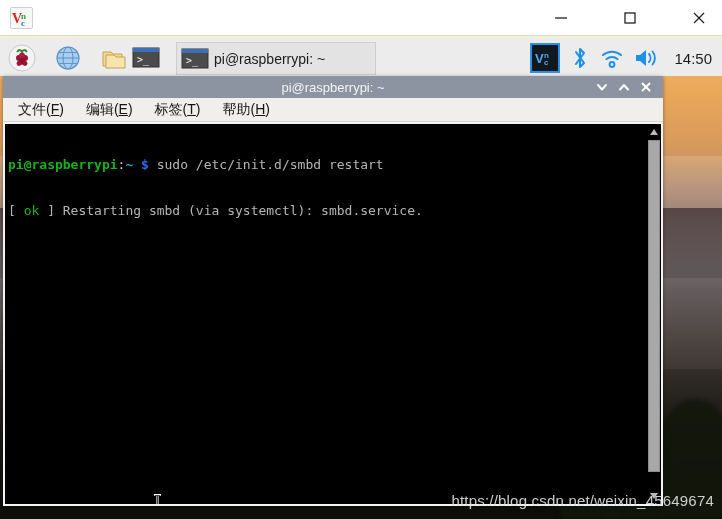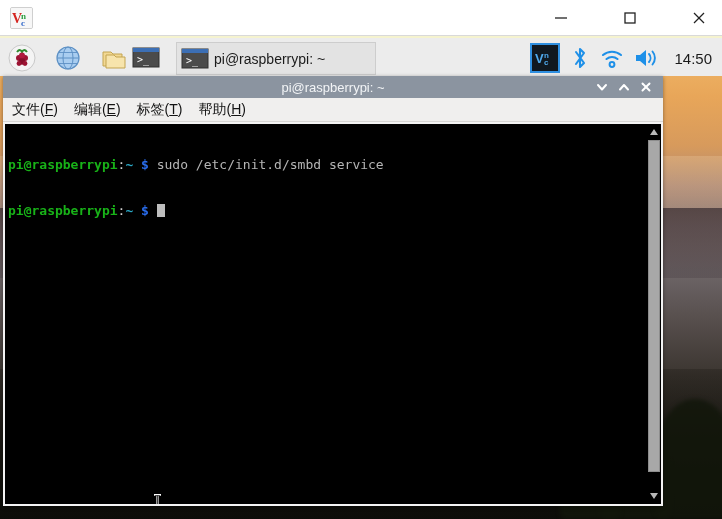--- a/index.html
+++ b/index.html
@@ -143,21 +143,21 @@
     width:22px;height:22px;display:flex;align-items:center;justify-content:center;cursor:default;
   }
   .term-menubar{
     height:24px;width:100%;background:#f0efee;
     border-bottom:1px solid #d8d6d4;
     display:flex;align-items:center;box-sizing:border-box;
   }
   .menu-item{
     font-size:14px;color:#141414;padding:0 7px;margin-left:2px;white-space:nowrap;cursor:default;
   }
-  .menu-item .mn{ text-decoration:none; }
+  .menu-item .mn{ text-decoration:none;margin-left:6px; }
   .menu-item .acc{ text-decoration:underline; }
 
   .term-body{
     position:relative;
     width:100%;height:calc(430px - 22px - 24px);
     background:#000000;
     border:2px solid #f4f4f4;
     box-sizing:border-box;
     overflow:hidden;
   }
@@ -374,22 +374,22 @@
 
       <div class="term-menubar">
         <div class="menu-item"><span class="mn">文件</span>(<span class="acc">F</span>)</div>
         <div class="menu-item"><span class="mn">编辑</span>(<span class="acc">E</span>)</div>
         <div class="menu-item"><span class="mn">标签</span>(<span class="acc">T</span>)</div>
         <div class="menu-item"><span class="mn">帮助</span>(<span class="acc">H</span>)</div>
       </div>
 
       <div class="term-body">
         <div class="term-text">
-          <div class="term-line"><span class="c-green">pi@raspberrypi</span><span class="c-white">:</span><span class="c-cyan">~</span><span class="c-white"> </span><span class="c-blue">$</span><span class="c-gray"> sudo /etc/init.d/smbd service</span></div>
-          <div class="term-line"><span class="c-green">pi@raspberrypi</span><span class="c-white">:</span><span class="c-cyan">~</span><span class="c-white"> </span><span class="c-blue">$</span><span class="c-white"> </span><span class="cursor-block"></span></div>
+          <div class="term-line"><span class="c-green">pi@raspberrypi</span><span class="c-white">:</span><span class="c-cyan">~</span><span class="c-white"> </span><span class="c-blue">$</span><span class="c-gray"> sudo /etc/init.d/smbd restart</span></div>
+          <div class="term-line"><span class="c-gray">[ </span><span class="c-okgreen">ok</span><span class="c-gray"> ] </span><span class="c-gray">Restarting smbd (via systemctl): smbd.service.</span></div>
         </div>
 
         <div class="term-scroll">
           <div class="term-scroll-track"></div>
           <div class="sb-up">
             <svg width="10" height="10" viewBox="0 0 10 10">
                 <path d="M5 2 L9 8 L1 8 Z" fill="#b8b8b8"></path>
               </svg>
           </div>
           <div class="sb-thumb"></div>
@@ -402,15 +402,16 @@
 
         <div class="ibeam">
           <svg width="9" height="20" viewBox="0 0 9 20">
             <path d="M1 1 H8 M4.5 1 V19 M1 19 H8" stroke="#ffffff" stroke-width="2.2" fill="none"></path>
             <path d="M1.6 1.6 H7.4 M4.5 1.6 V18.4 M1.6 18.4 H7.4" stroke="#111111" stroke-width="0.8" fill="none"></path>
           </svg>
         </div>
       </div>
     </div>
 
+    <div class="watermark">https://blog.csdn.net/weixin_45649674</div>
 
   </div>
 </div>
 
 </body></html>

